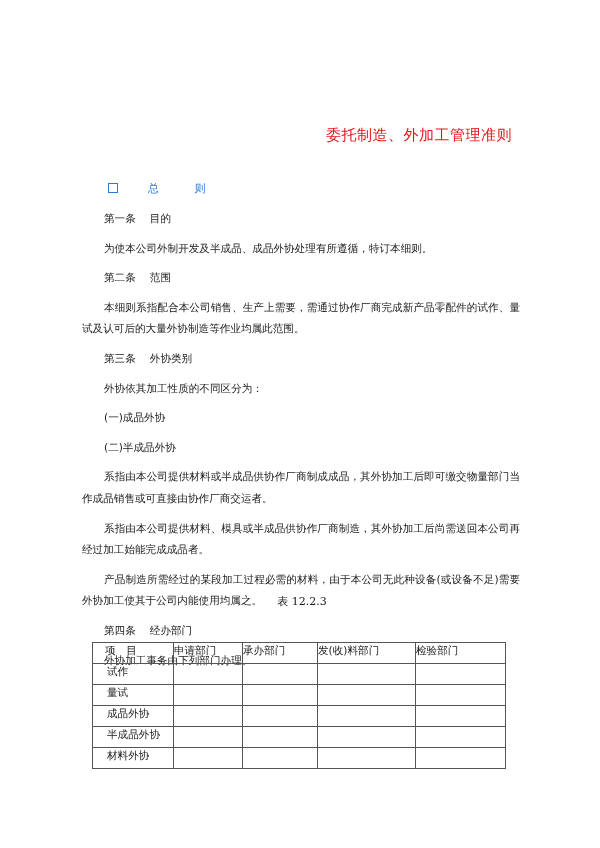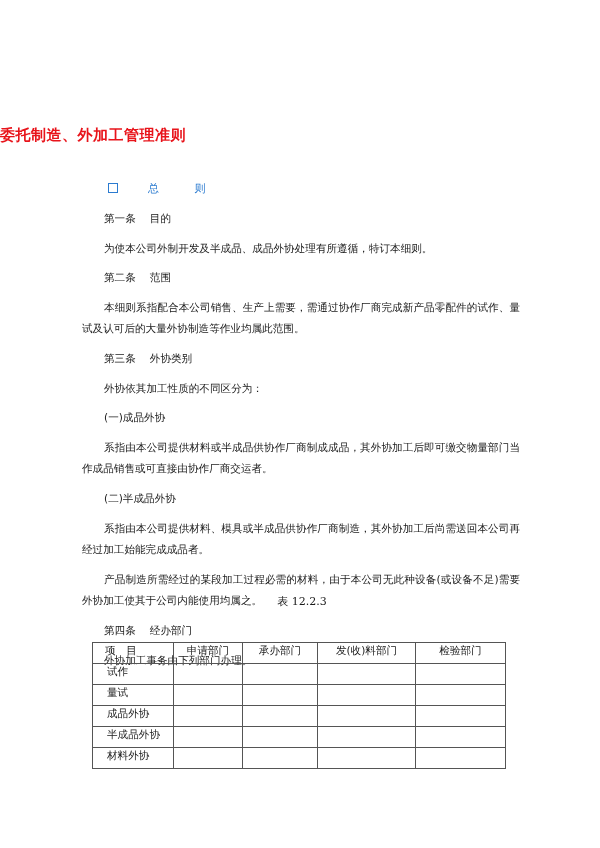--- a/index.html
+++ b/index.html
@@ -1,33 +1,33 @@
 <!DOCTYPE html>
 <html><head>
 <meta charset="utf-8">
 <style>
   html, body { margin: 0; padding: 0; background: #ffffff; }
   body { width: 600px; height: 848px; position: relative; overflow: hidden;
          font-family: "DejaVu Sans", "Liberation Sans", sans-serif; color: #1a1a1a; }
   .page { position: absolute; left: 0; top: 0; width: 600px; height: 848px; }
-  .title { position: absolute; top: 126px; left: 0; width: 512px; text-align: left;
-           font-size: 15px; font-weight: bold; color: #e8141b; letter-spacing: 0.5px; }
+  .title { position: absolute; top: 126px; left: 0; width: 512px; text-align: right;
+           font-size: 15px; font-weight: normal; color: #e8141b; letter-spacing: 0.5px; }
   .section { position: absolute; left: 96px; top: 181px; font-size: 11px; color: #2b7bd0; margin-left: 12px; }
   .section .box { display: inline-block; width: 8px; height: 8px; border: 1.3px solid #2b7bd0;
                   vertical-align: -1px; margin-right: 30px; }
   .section .lbl { letter-spacing: 16px; }
   .body { position: absolute; left: 74px; top: 200px; width: 454px; font-size: 10.6px; line-height: 21.6px; }
   .body p { margin: 8px; text-indent: 22px; white-space: normal; text-align: justify; }
   .body p.clause span.gap { display: inline-block; width: 14px; }
   .caption { position: absolute; top: 594px; left: 0; width: 604px; text-align: center;
              font-family: "DejaVu Serif", "Liberation Serif", serif; font-size: 11px; }
   table.dept { position: absolute; left: 92px; top: 642px; border-collapse: collapse; font-size: 10.6px; }
   table.dept td, table.dept th { border: 1.3px solid #555; height: 20px; padding: 0; font-weight: normal;
                                  vertical-align: top; line-height: 14px; }
-  table.dept th { text-align: center; }
+  table.dept th { text-align: left; }
   table.dept th.first { text-align: left; padding-left: 12px; }
   table.dept td.rowhead { padding-left: 14px; }
 </style>
 </head>
 <body>
 
 <div class="page">
 
   <div class="title">委托制造、外加工管理准则</div>
 
@@ -36,22 +36,22 @@
   </div>
 
   <div class="body">
     <p class="clause"><span>第一条</span><span class="gap"></span><span>目的</span></p>
     <p>为使本公司外制开发及半成品、成品外协处理有所遵循，特订本细则。</p>
     <p class="clause"><span>第二条</span><span class="gap"></span><span>范围</span></p>
     <p>本细则系指配合本公司销售、生产上需要，需通过协作厂商完成新产品零配件的试作、量试及认可后的大量外协制造等作业均属此范围。</p>
     <p class="clause"><span>第三条</span><span class="gap"></span><span>外协类别</span></p>
     <p>外协依其加工性质的不同区分为：</p>
     <p>(一)成品外协</p>
+    <p>(二)半成品外协</p>
     <p>系指由本公司提供材料或半成品供协作厂商制成成品，其外协加工后即可缴交物量部门当作成品销售或可直接由协作厂商交运者。</p>
-    <p>(二)半成品外协</p>
     <p>系指由本公司提供材料、模具或半成品供协作厂商制造，其外协加工后尚需送回本公司再经过加工始能完成成品者。</p>
     <p>产品制造所需经过的某段加工过程必需的材料，由于本公司无此种设备(或设备不足)需要外协加工使其于公司内能使用均属之。</p>
     <p class="clause"><span>第四条</span><span class="gap"></span><span>经办部门</span></p>
     <p>外协加工事务由下列部门办理。</p>
   </div>
 
   <div class="caption">表 12.2.3</div>
 
   <table class="dept">
     <tbody>

